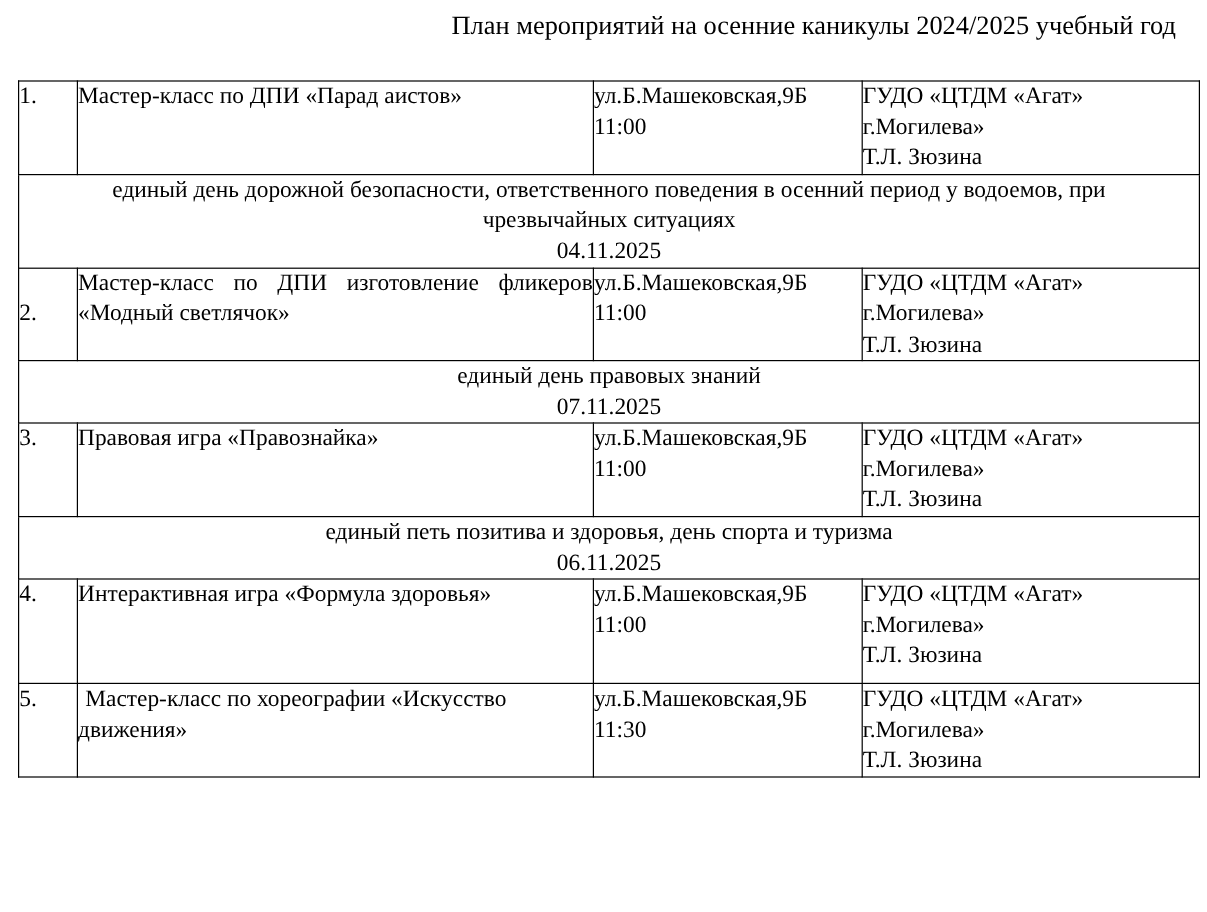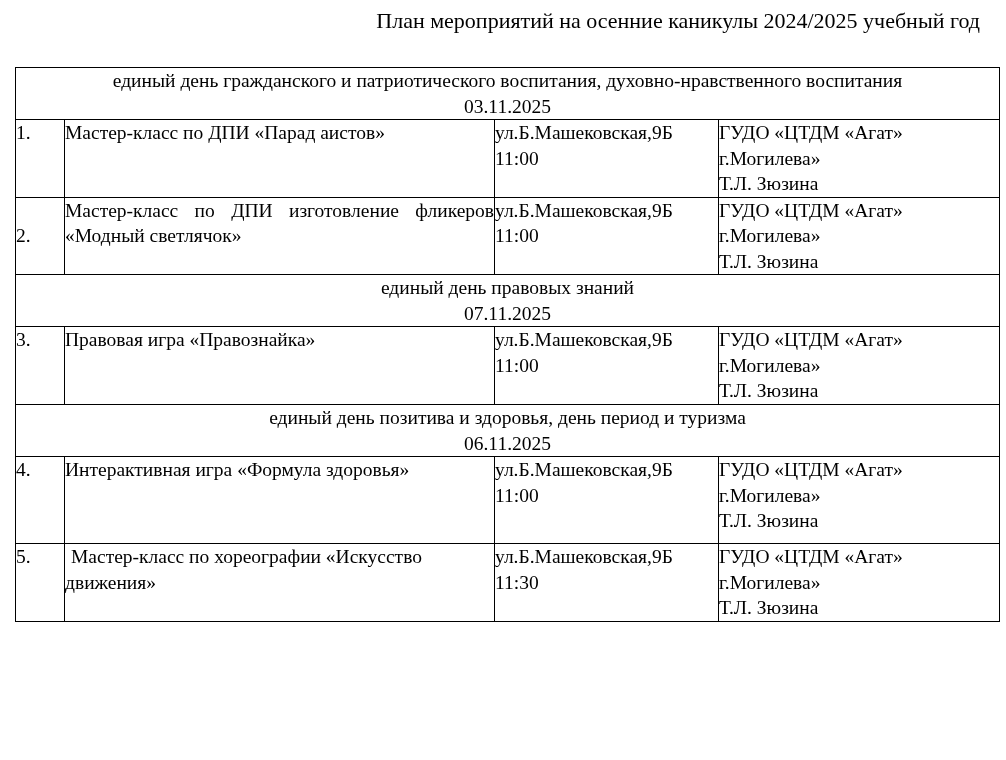--- a/index.html
+++ b/index.html
@@ -52,40 +52,41 @@
 
 <table class="plan">
   <colgroup>
     <col class="c-num">
       <col class="c-name">
       <col class="c-place">
       <col class="c-org">
   </colgroup>
   <tbody>
 
-    <tr class="sec1">
-      <td colspan="4" class="section">
-        <div>единый день гражданского и патриотического воспитания, духовно-нравственного воспитания</div>
-        <div>03.11.2025</div>
-      </td>
-    </tr>
     <tr class="ev1">
       <td class="num">1.</td>
       <td class="name">Мастер-класс по ДПИ «Парад аистов»</td>
       <td class="place">
         <div>ул.Б.Машековская,9Б</div>
         <div>11:00</div>
       </td>
       <td class="org">
         <div>ГУДО «ЦТДМ «Агат»</div>
         <div>г.Могилева»</div>
         <div>Т.Л. Зюзина</div>
       </td>
     </tr>
 
+    <tr class="sec2">
+      <td colspan="4" class="section">
+        <div>единый день дорожной безопасности, ответственного поведения в осенний период у водоемов, при</div>
+        <div>чрезвычайных ситуациях</div>
+        <div>04.11.2025</div>
+      </td>
+    </tr>
     <tr class="ev2">
       <td class="num">2.</td>
       <td class="name justify">Мастер-класс по ДПИ изготовление фликеров «Модный светлячок»</td>
       <td class="place">
         <div>ул.Б.Машековская,9Б</div>
         <div>11:00</div>
       </td>
       <td class="org">
         <div>ГУДО «ЦТДМ «Агат»</div>
         <div>г.Могилева»</div>
@@ -108,21 +109,21 @@
       </td>
       <td class="org">
         <div>ГУДО «ЦТДМ «Агат»</div>
         <div>г.Могилева»</div>
         <div>Т.Л. Зюзина</div>
       </td>
     </tr>
 
     <tr class="sec4">
       <td colspan="4" class="section">
-        <div>единый день позитива и здоровья, день период и туризма</div>
+        <div>единый петь позитива и здоровья, день спорта и туризма</div>
         <div>06.11.2025</div>
       </td>
     </tr>
     <tr class="ev4">
       <td class="num">4.</td>
       <td class="name indent">Интерактивная игра «Формула здоровья»</td>
       <td class="place">
         <div>ул.Б.Машековская,9Б</div>
         <div>11:00</div>
       </td>

